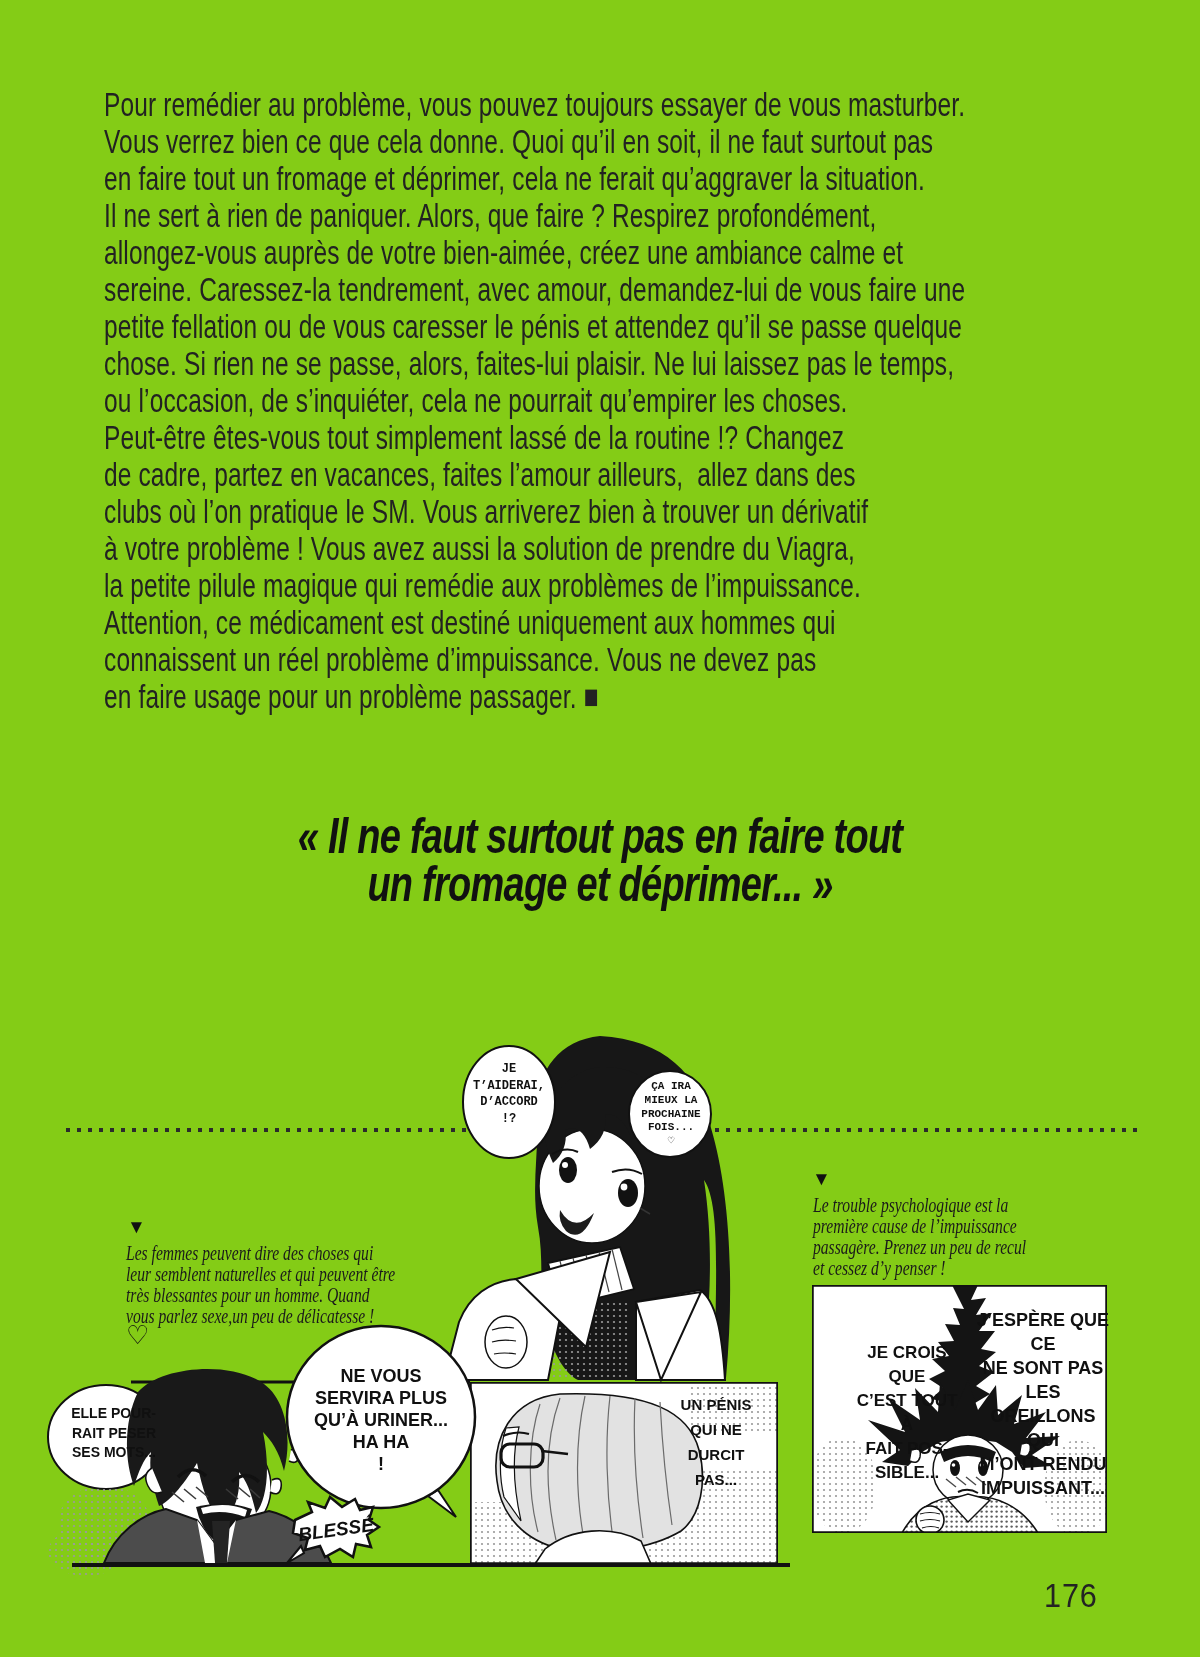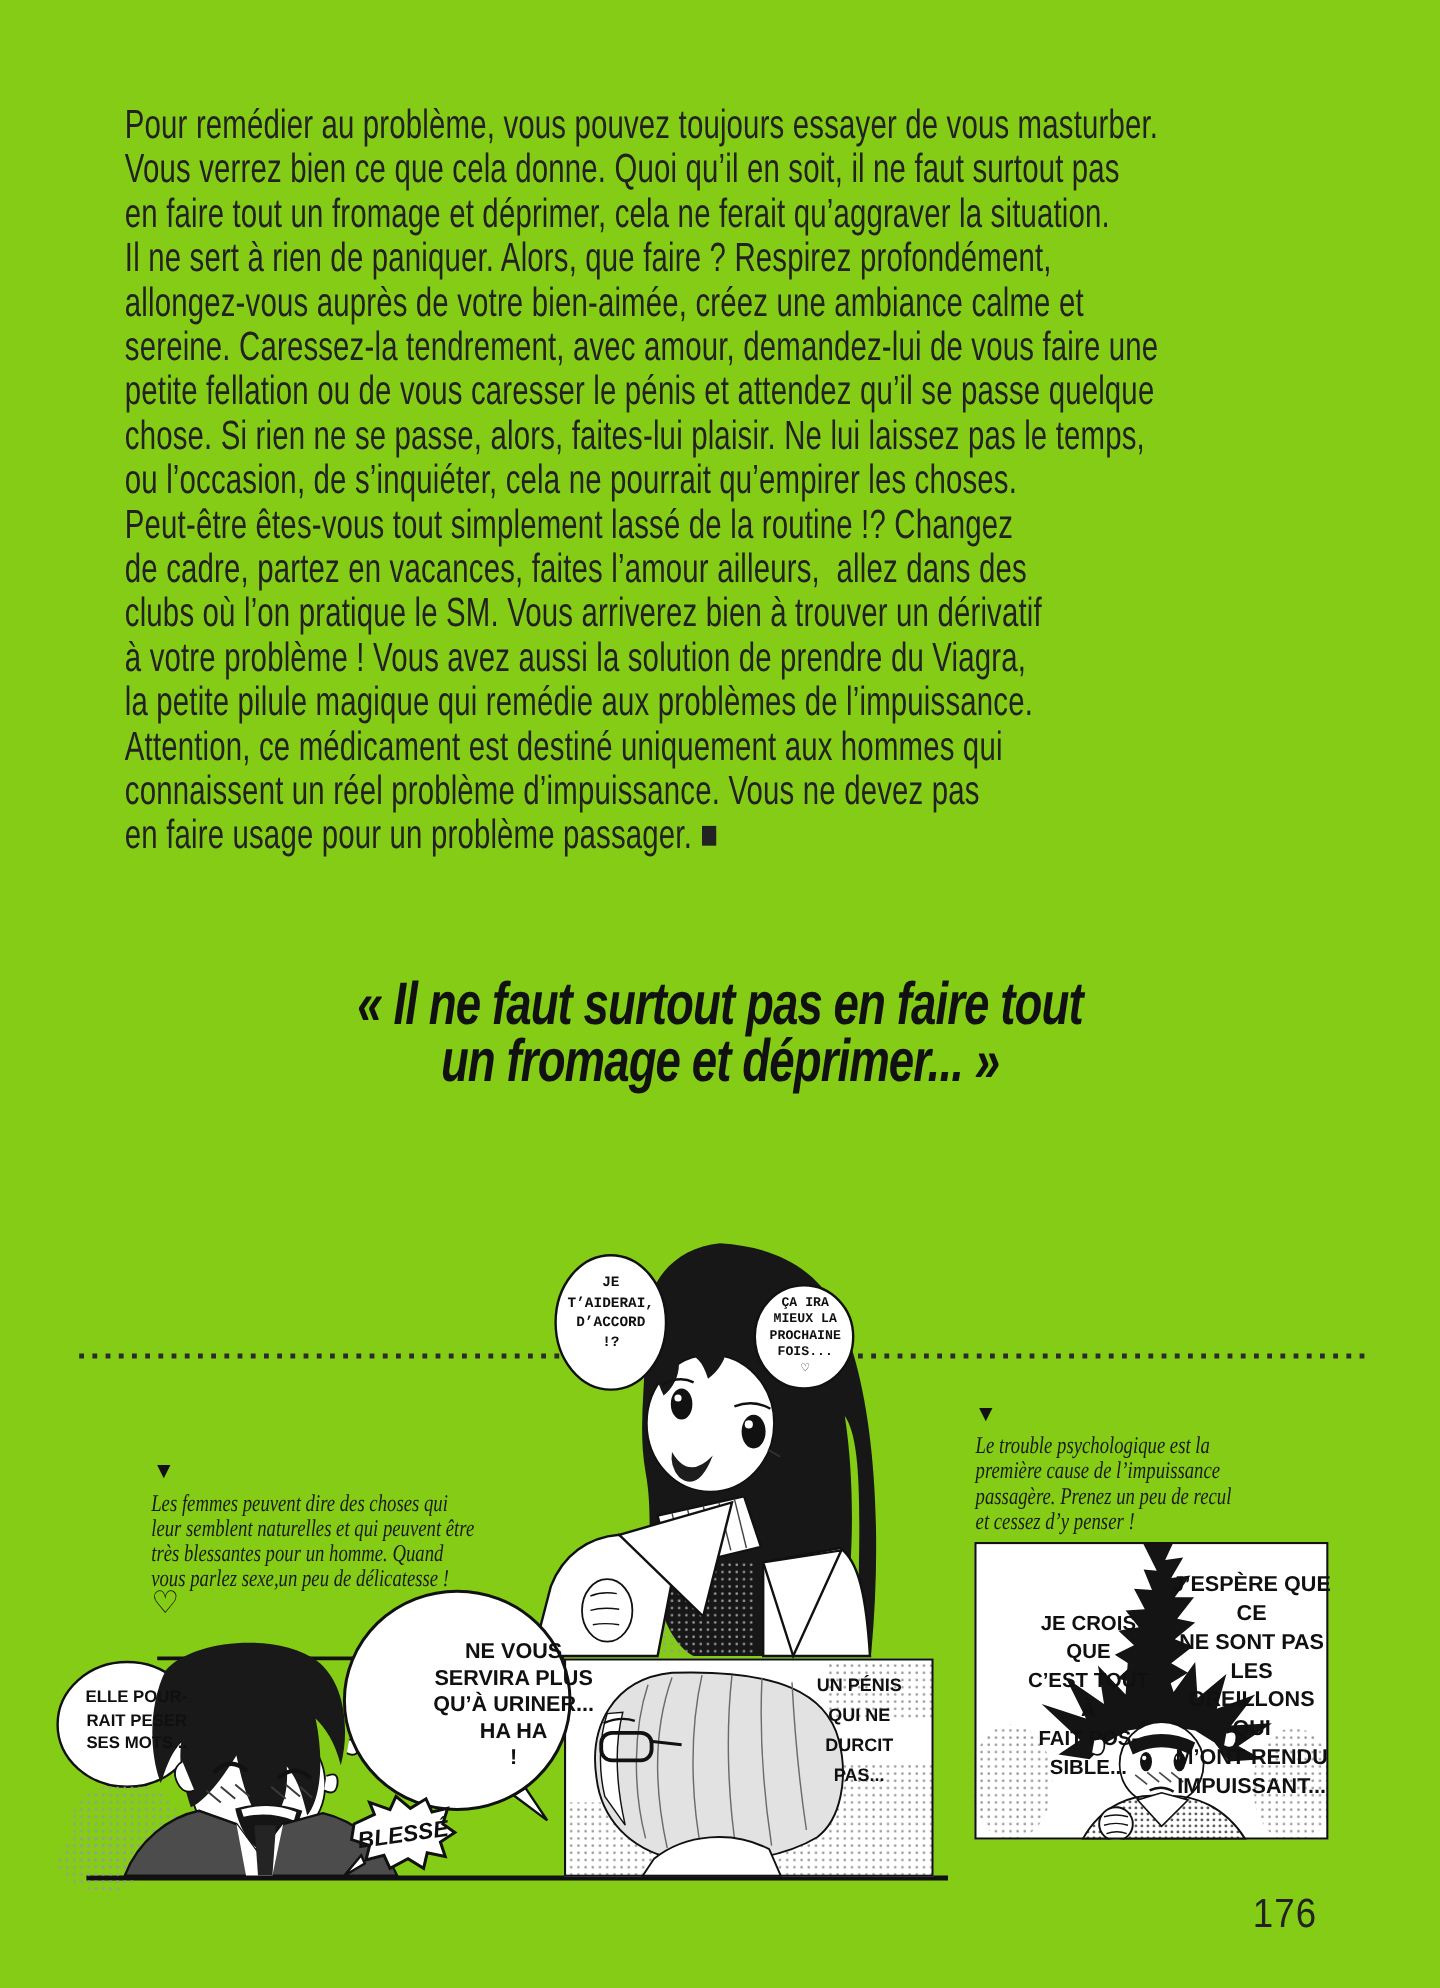--- a/index.html
+++ b/index.html
@@ -209,21 +209,21 @@
   <div class="marker" style="left:812px;top:1168px;">▼</div>
   <div class="caption" style="left:813px;top:1195px;">Le trouble psychologique est la
 première cause de l’impuissance
 passagère. Prenez un peu de recul
 et cessez d’y penser !</div>
 
   <div class="ctext" style="left:66px;top:1404px;width:90px;font-size:14px;line-height:19.5px;text-align:right;">ELLE POUR-
 RAIT PESER
 SES MOTS...</div>
 
-  <div class="ctext" style="left:288px;top:1365px;width:186px;font-size:18px;line-height:22px;padding-left:47px;">NE VOUS
+  <div class="ctext" style="left:288px;top:1365px;width:186px;font-size:18px;line-height:22px;">NE VOUS
 SERVIRA PLUS
 QU’À URINER...
 HA HA
 !</div>
 
   <div class="ctext" style="left:296px;top:1519px;width:80px;font-size:19px;font-weight:800;font-style:italic;
               transform:rotate(-8deg);z-index:4;">BLESSÉ</div>
 
   <div class="ctext" style="left:663px;top:1392px;width:106px;font-size:15px;line-height:25px;">UN PÉNIS
 QUI NE

